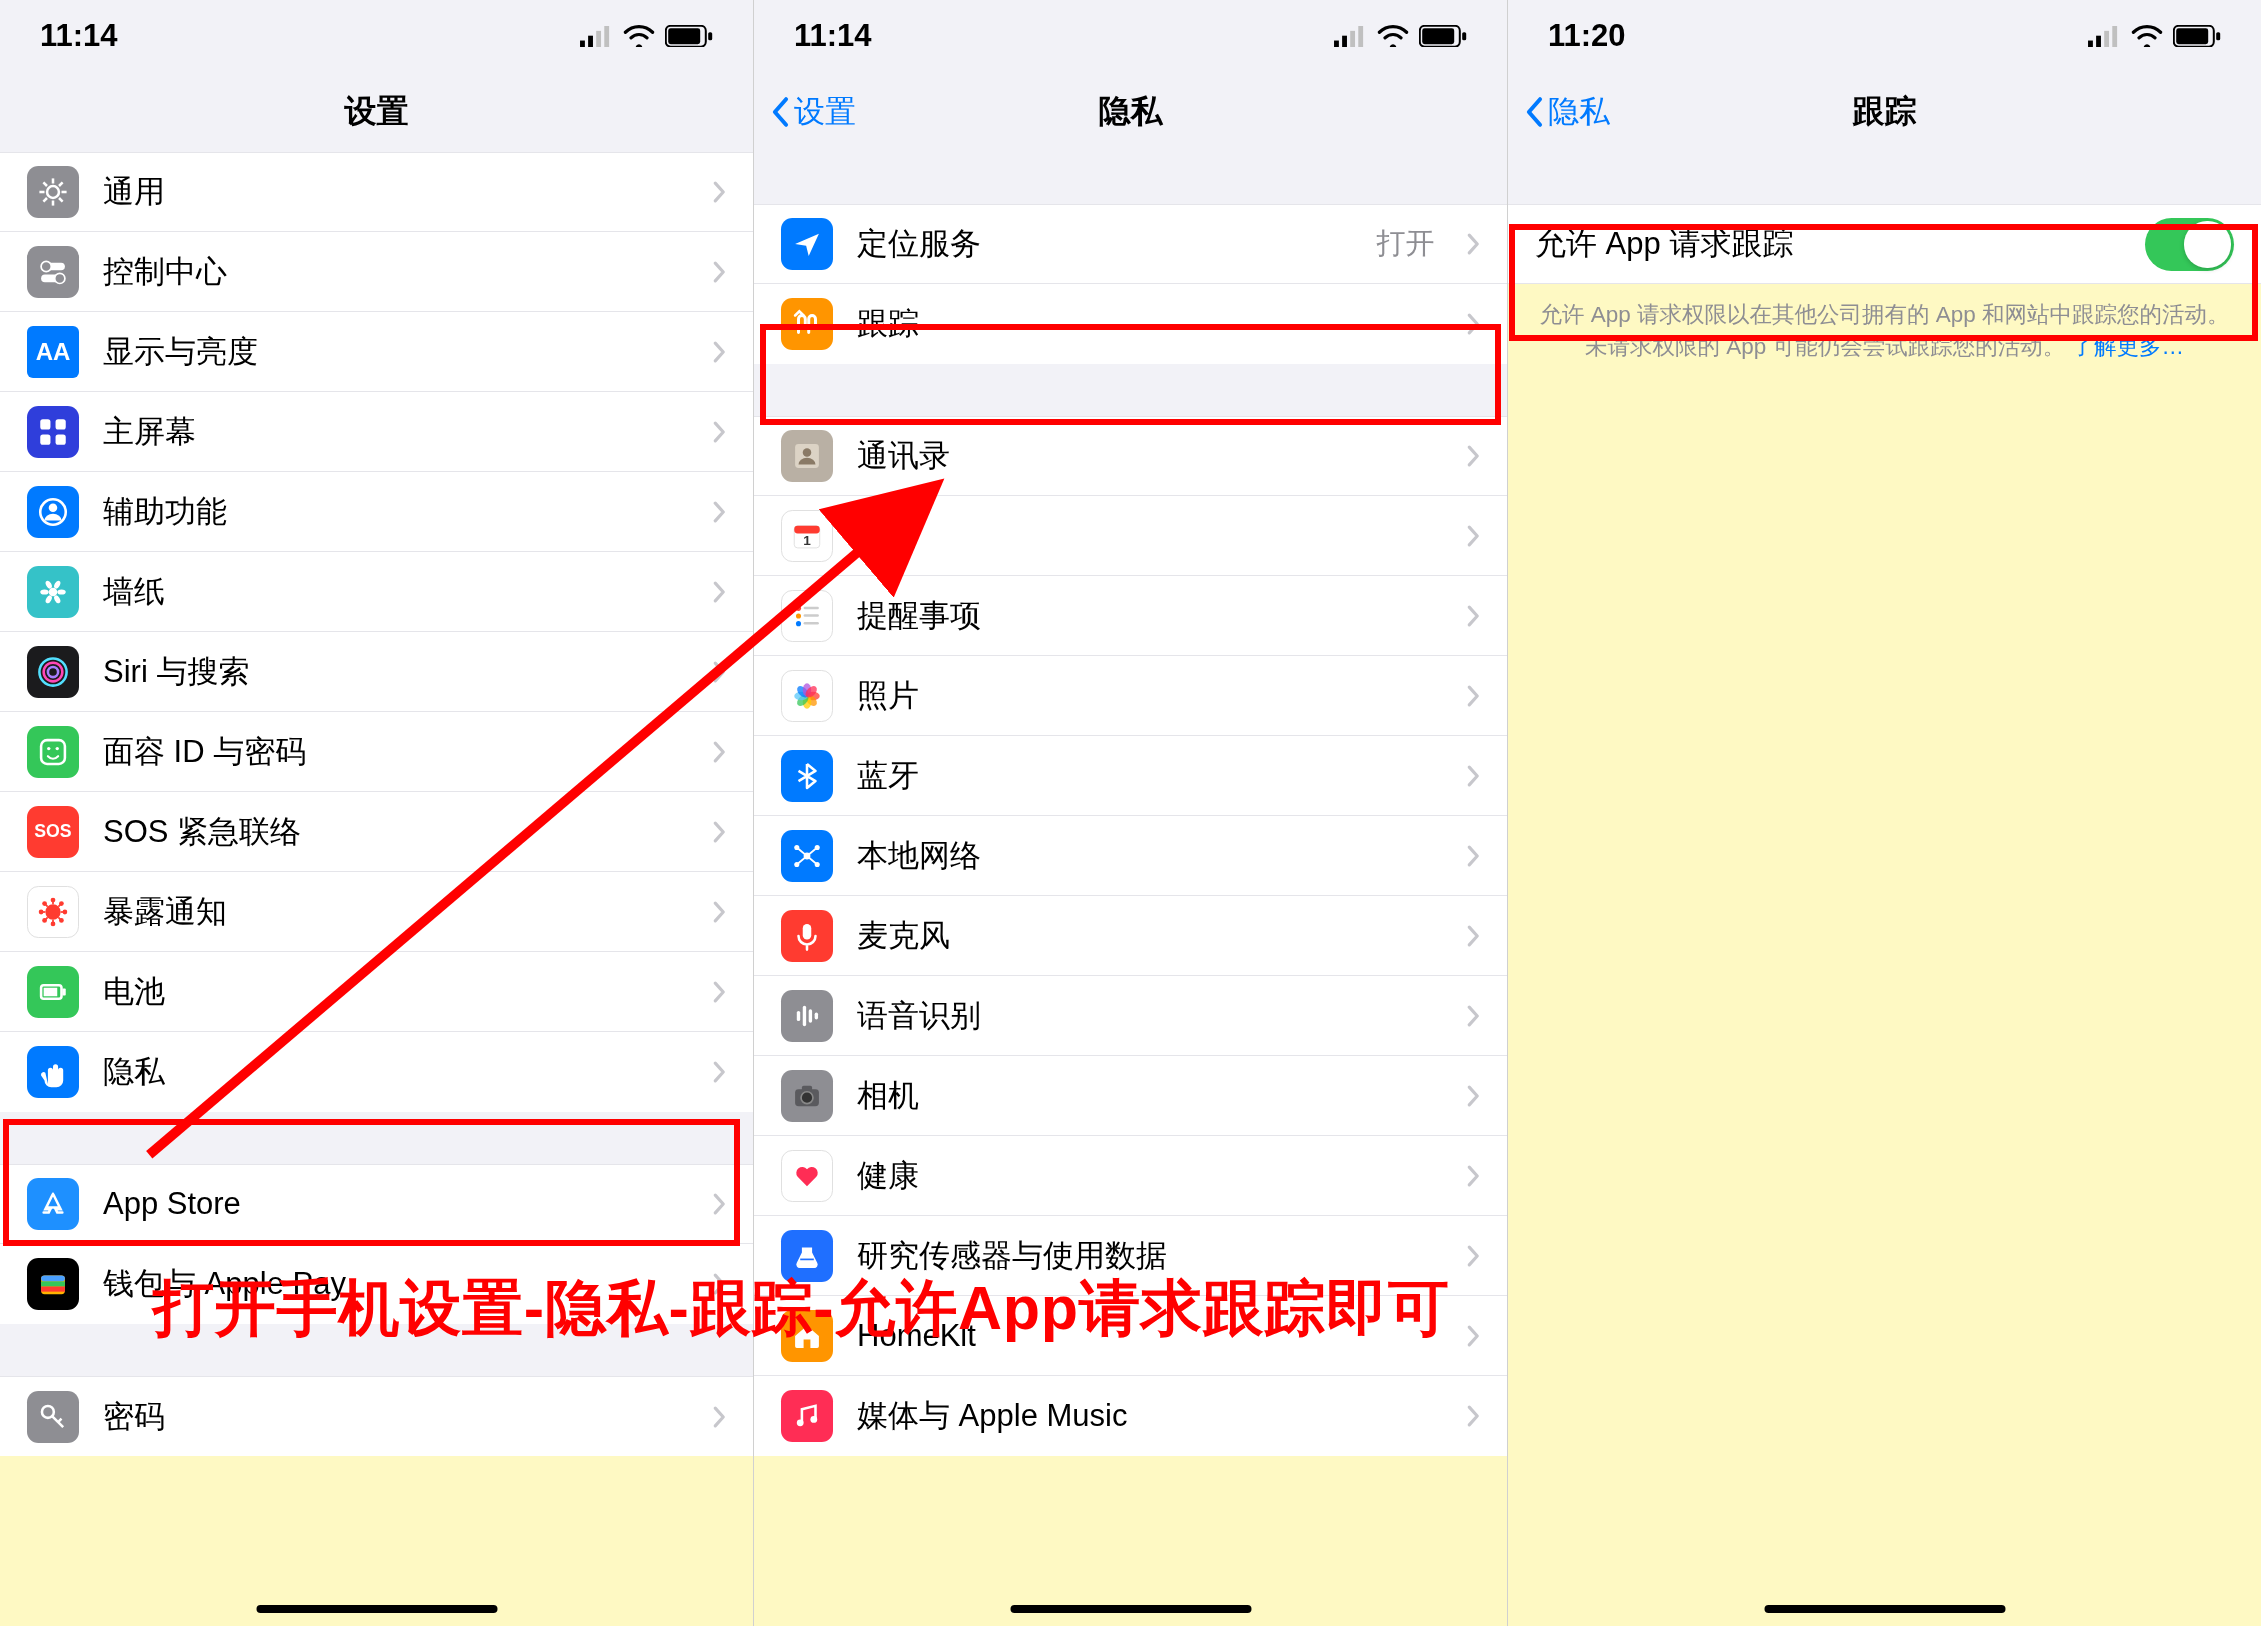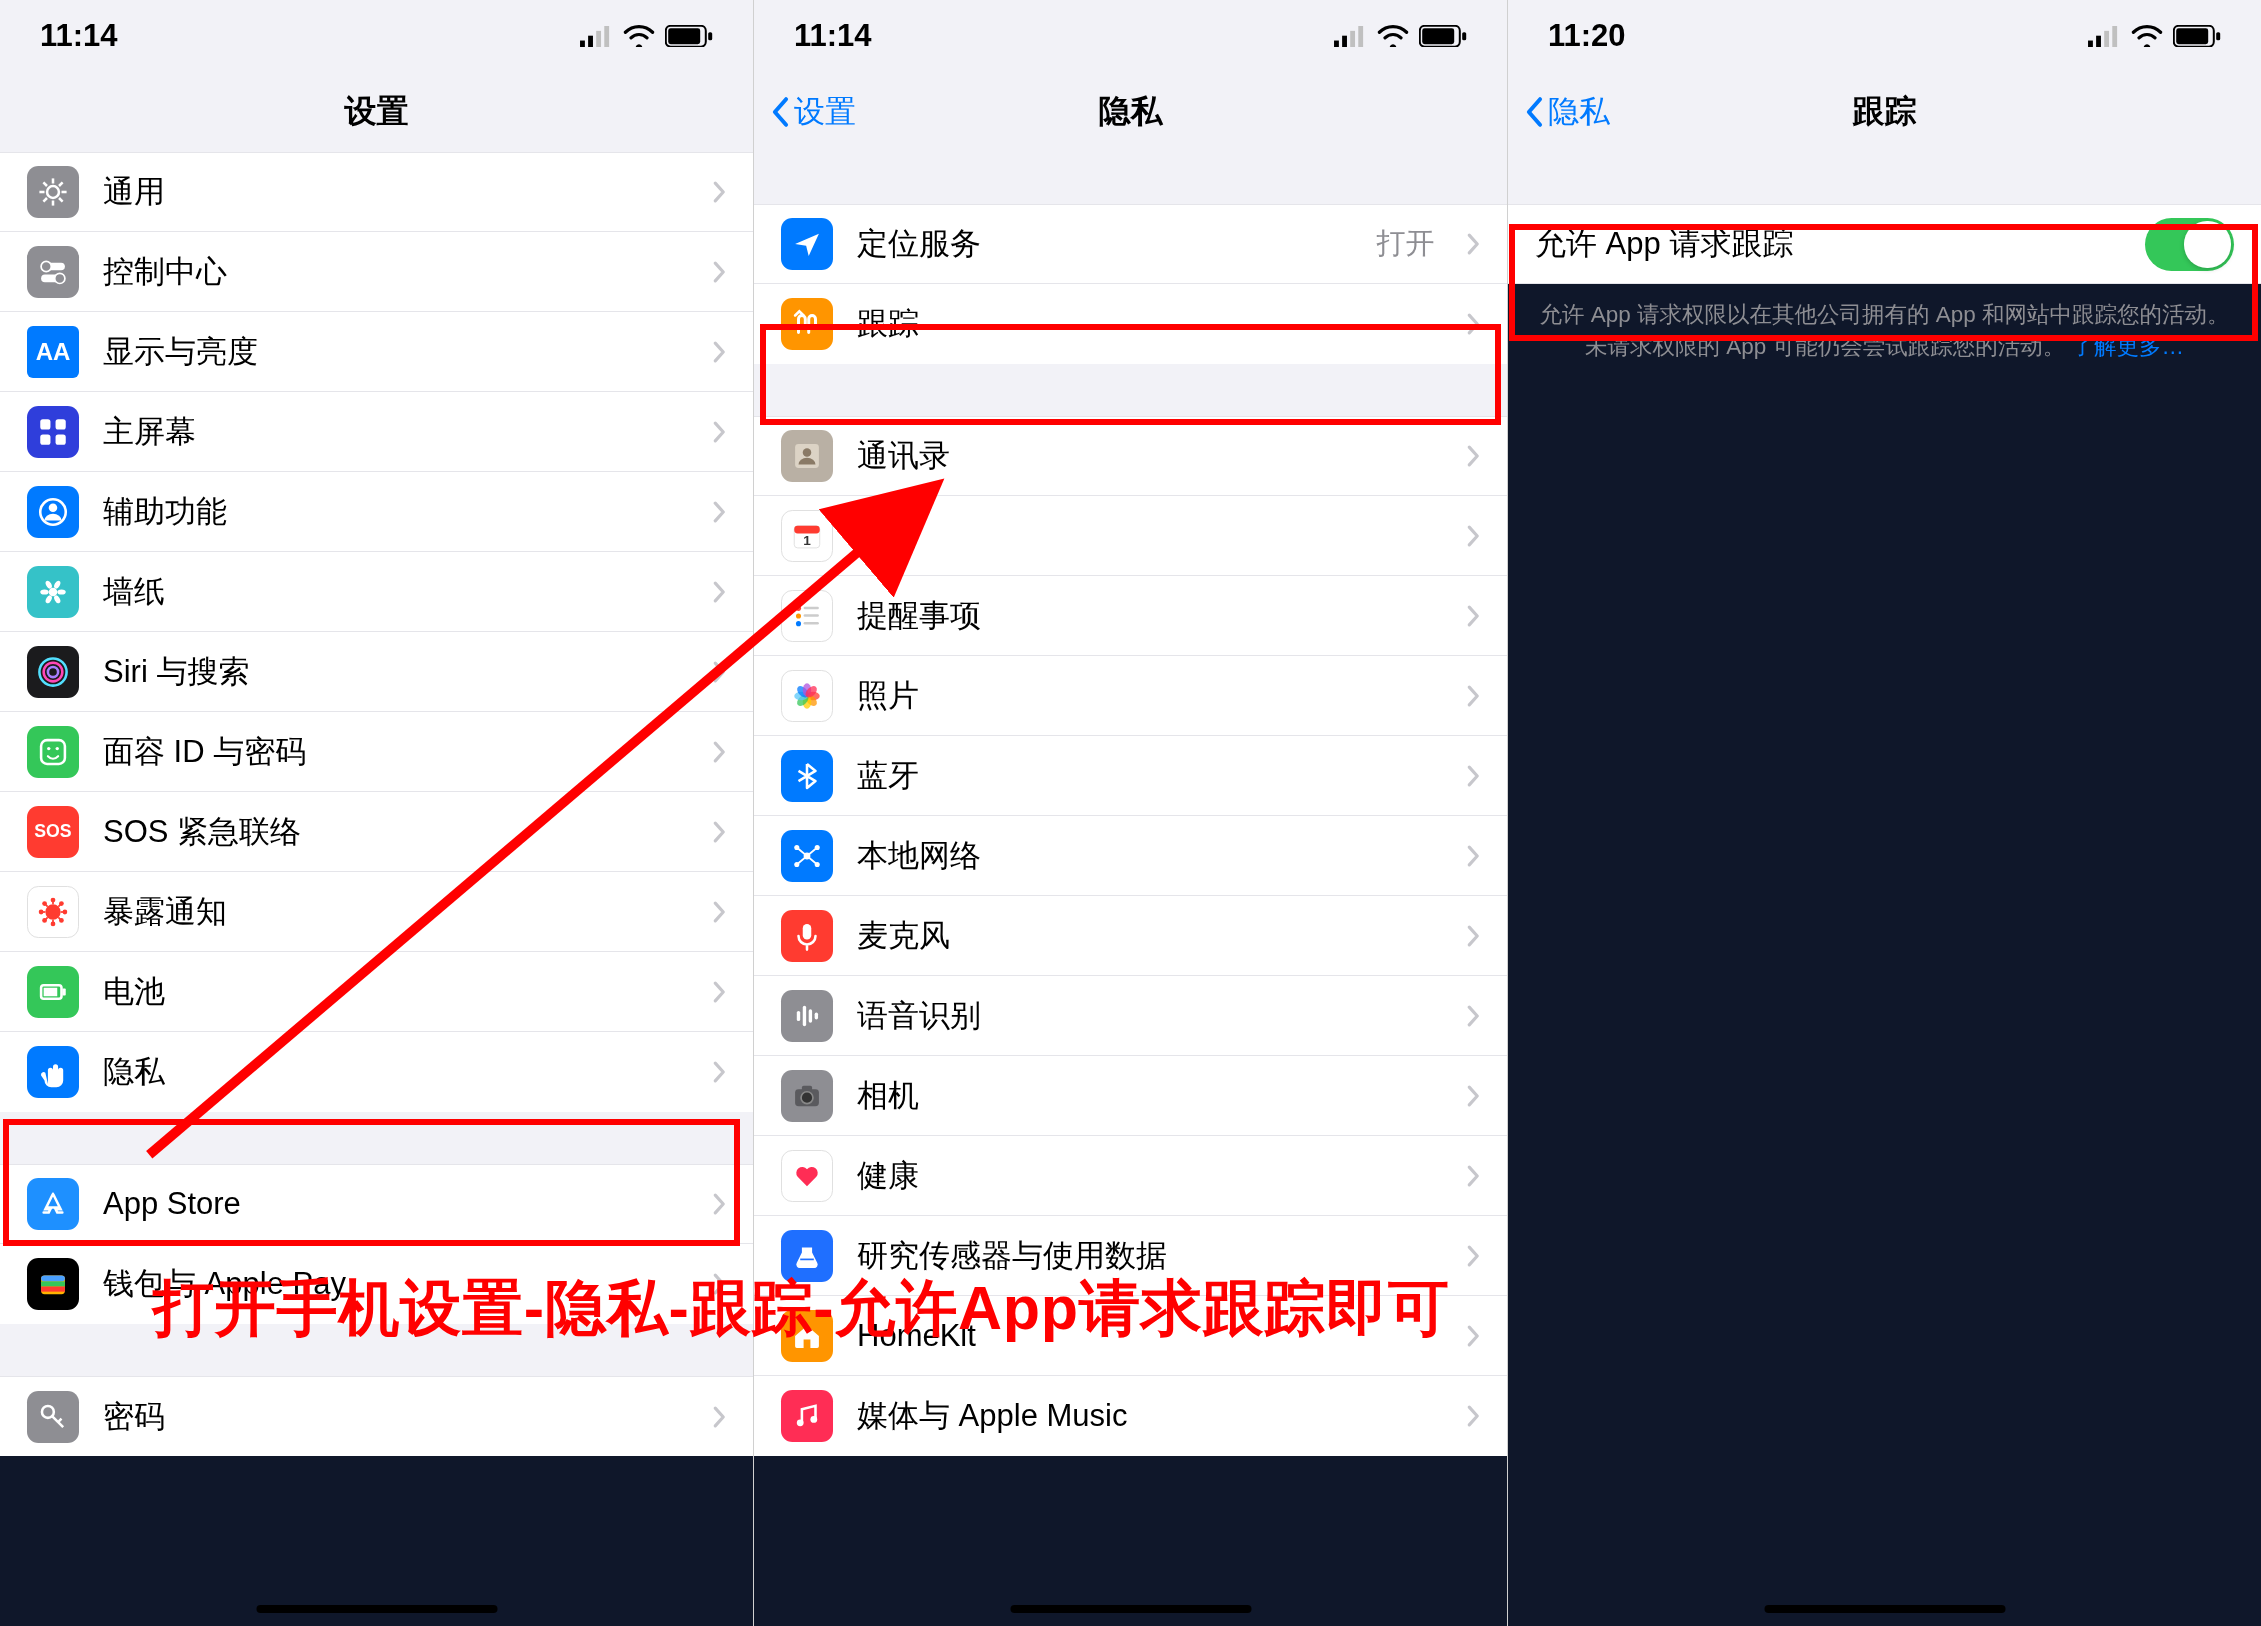--- a/index.html
+++ b/index.html
@@ -1,20 +1,20 @@
 <!DOCTYPE html>
 <html style="font-size:13px"><head>
 <meta charset="utf-8">
 <style>
   * { box-sizing: border-box; margin: 0; padding: 0; }
   html, body { width: 2261px; height: 1626px; background: #fff; font-family: -apple-system, "Helvetica Neue", Arial, sans-serif; overflow: hidden; position: relative; }
   body { color: #000; }
 
   .phones { display: flex; width: 100%; height: 100%; }
-  .phone { flex: 1; background: #0f172a; position: relative; border-right: 0.8px solid #d0d0d0; display: flex; flex-direction: column; }
+  .phone { flex: 1; background: #fef9c3; position: relative; border-right: 0.8px solid #d0d0d0; display: flex; flex-direction: column; }
   .phone:last-child { border-right: none; }
 
   
   .status-bar { height: 72px; display: flex; align-items: center; justify-content: space-between; padding: 0 40px 0 40px; background: #f2f2f7; }
   .status-time { font-size: 31px; font-weight: 600; }
   .status-icons { display: flex; align-items: center; gap: 9.7px; }
   .status-icons svg { display: block; }
 
   
   .nav-header { height: 80px; display: flex; align-items: center; justify-content: center; position: relative; background: #f2f2f7; }

